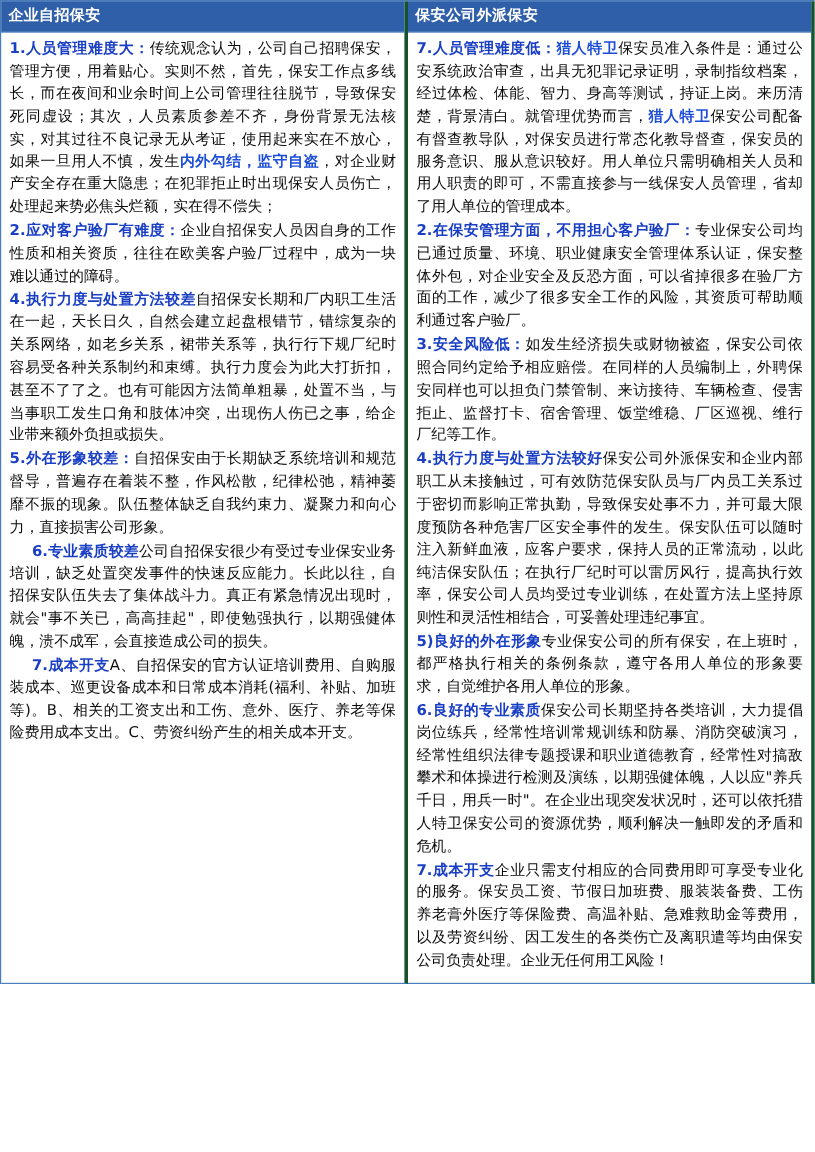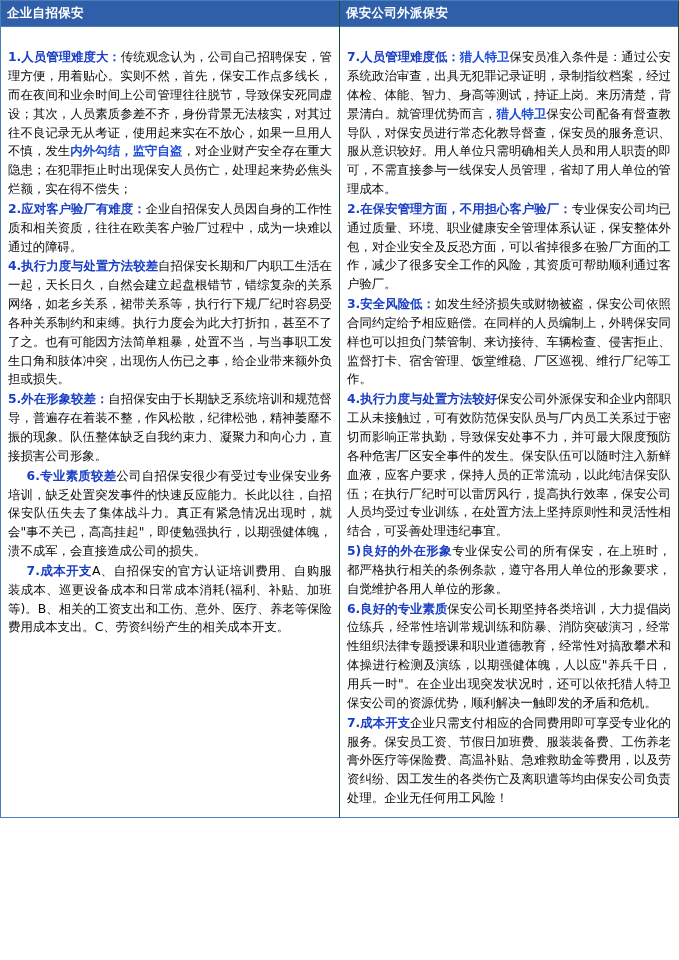--- a/index.html
+++ b/index.html
@@ -16,35 +16,35 @@
     width: 679px;
     box-sizing: border-box;
     display: flex;
     border: 1px solid #4a7ebb;
     border-right: none;
     border-bottom: none;
   }
   .col {
     width: 385px;
     box-sizing: border-box;
-    border-right: 1px solid #14532d;
+    border-right: 3px solid #14532d;
     border-bottom: 1px solid #4a7ebb;
   }
   .col-head {
     background: #2f5fa8;
     color: #ffffff;
     font-weight: bold;
     font-size: 12.5px;
     line-height: 1.45;
     padding: 3px 6px 4px 6px;
     border-bottom: 1px solid #4a7ebb;
     letter-spacing: 0.3px;
   }
   .col-body {
-    padding: 21px 7px 8px 7px;
+    padding: 4px 7px 8px 7px;
   }
   p {
     margin: 0 0 1px 0;
     font-size: 12.4px;
     line-height: 1.52;
     color: #0a0a0a;
     text-align: justify;
   }
   p.indent {
     text-indent: 1.5em;

